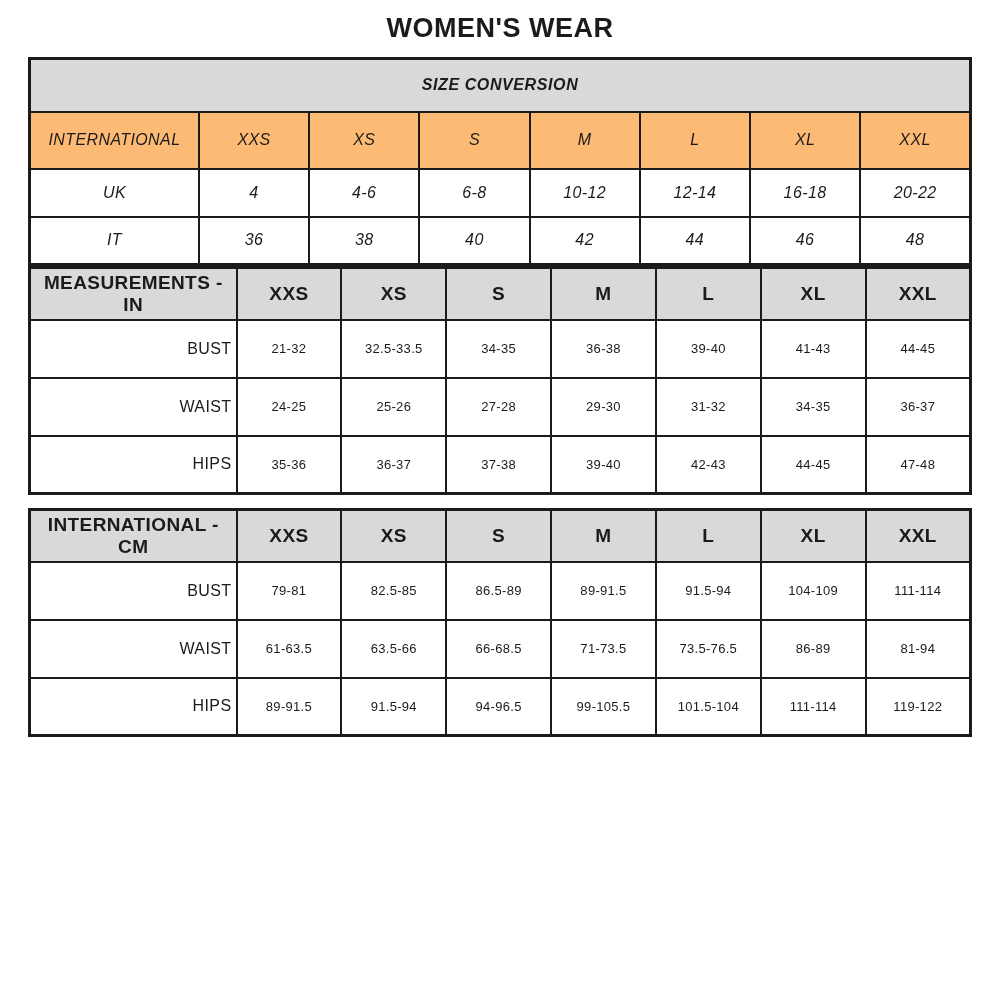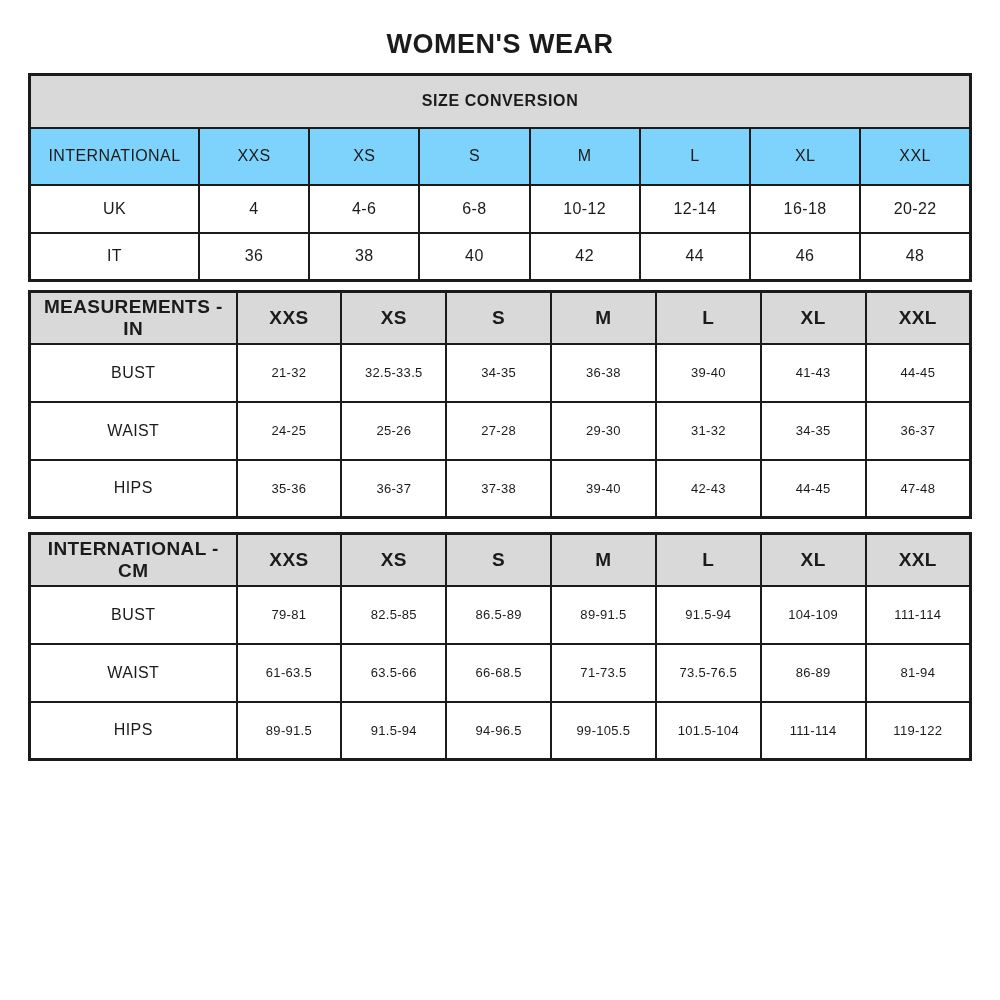--- a/index.html
+++ b/index.html
@@ -4,21 +4,21 @@
 <style>
   * { box-sizing: border-box; }
   html, body { margin: 0; padding: 0; }
   body {
     width: 1000px;
     height: 1000px;
     background: #ffffff;
     font-family: "Liberation Sans", sans-serif;
     color: #1b1b1b;
   }
-  .page { padding: 16px 28px; }
+  .page { padding: 0 28px; }
 
   .page-title {
     height: 57px;
     display: flex;
     align-items: center;
     justify-content: center;
     font-size: 27px;
     font-weight: 700;
     letter-spacing: 0.5px;
     color: #1b1b1b;
@@ -32,34 +32,34 @@
   }
   th, td {
     border: 2px solid #1b1b1b;
     text-align: center;
     vertical-align: middle;
     padding: 0 4px;
     overflow: hidden;
   }
 
   
-  .tbl-size { margin-bottom: 8px; }
+  .tbl-size { margin-bottom: 0; font-style: italic; }
   .tbl-size .banner-cell {
     height: 53px;
     background: #d9d9d9;
     font-weight: 700;
     font-size: 16px;
     letter-spacing: 0.6px;
   }
   .tbl-size .header-row th {
     height: 57px;
     font-weight: 400;
     font-size: 16px;
     letter-spacing: 0.4px;
-    background: #7dd3fc;
+    background: #fdba74;
   }
   .tbl-size tbody td {
     height: 48px;
     font-size: 16px;
     letter-spacing: 0.4px;
   }
 
   
   .tbl-meas { margin-bottom: 13px; }
   .tbl-meas .header-row th {
@@ -70,20 +70,21 @@
     letter-spacing: 0.4px;
   }
   .tbl-meas tbody td {
     height: 58px;
     font-size: 13px;
     letter-spacing: 0.3px;
   }
   .tbl-meas tbody td.row-label {
     font-size: 16px;
     letter-spacing: 0.4px;
+    text-align: right;
   }
 </style>
 </head>
 <body>
 
 <div class="page">
 
   <div class="page-title">WOMEN'S WEAR</div>
 
   <table class="tbl-size">

